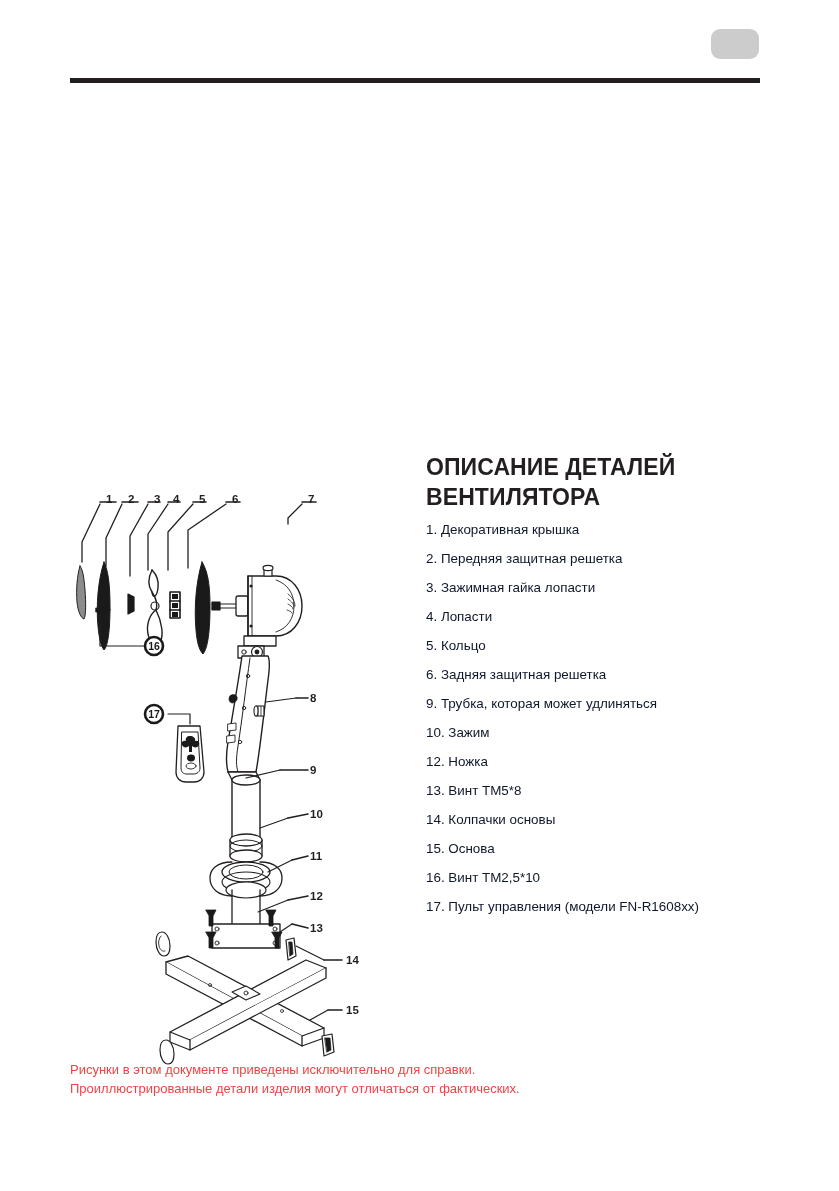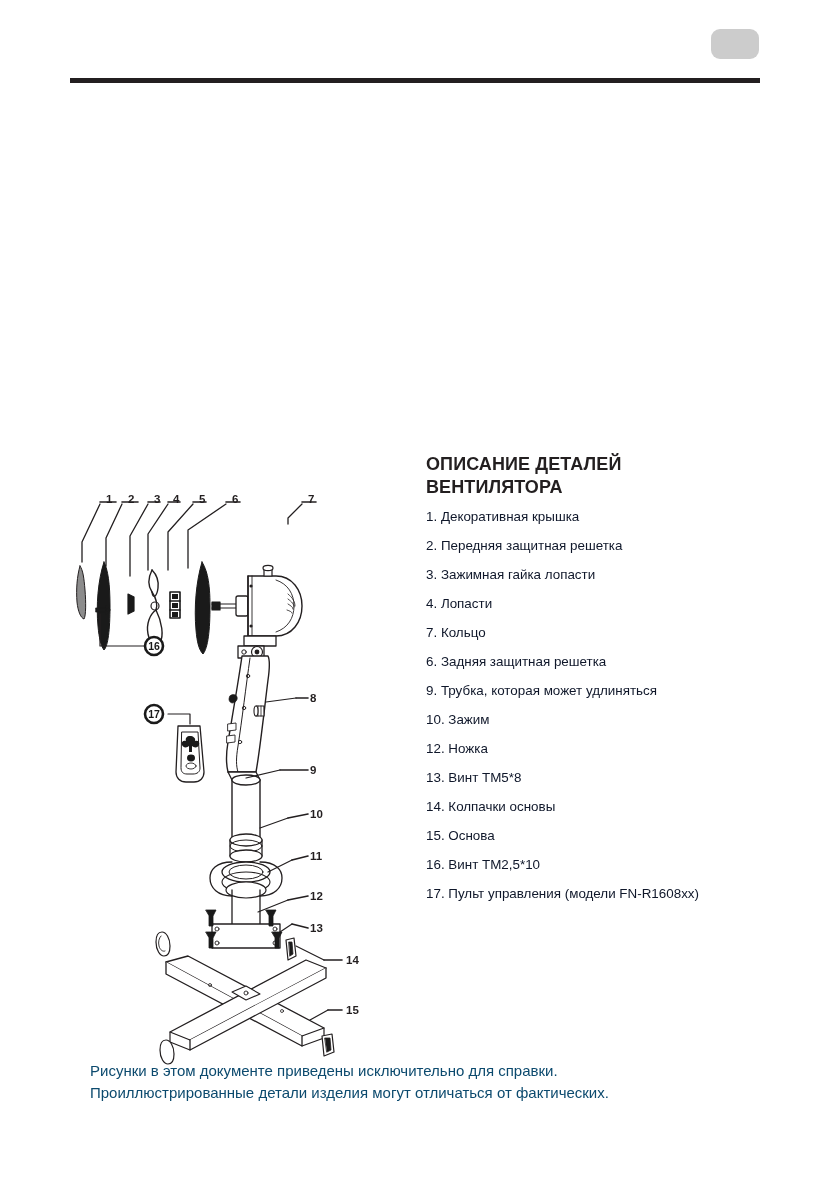--- a/index.html
+++ b/index.html
@@ -43,21 +43,21 @@
   }
 
   
   .desc-block {
     position: absolute;
     left: 426px;
     top: 453px;
     width: 400px;
   }
   .desc-title {
-    font-size: 18px;
+    font-size: 23px;
     font-weight: bold;
     line-height: 1.29;
     letter-spacing: 0.1px;
     color: #231f20;
     margin: 0 0 11px 0;
     text-transform: uppercase;
     white-space: pre-line;
   }
   .parts-list {
     list-style: none;
@@ -71,25 +71,24 @@
     margin-bottom: 15.6px;
     white-space: nowrap;
   }
 
   
   .footnote {
     position: absolute;
     left: 70px;
     top: 1060px;
     width: 700px;
-    font-size: 15px;
+    font-size: 13px;
     line-height: 1.48;
-    color: #0c4a6e;
+    color: #ef4444;
     white-space: pre-line;
-    margin-left: 20px;
   }
 
   
   .diagram {
     position: absolute;
     left: 60px;
     top: 480px;
     width: 330px;
     height: 580px;
   }
@@ -337,21 +336,21 @@
   </div>
 
   <div class="desc-block">
     <h1 class="desc-title">ОПИСАНИЕ ДЕТАЛЕЙ
 ВЕНТИЛЯТОРА</h1>
     <ul class="parts-list">
       <li>1. Декоративная крышка</li>
       <li>2. Передняя защитная решетка</li>
       <li>3. Зажимная гайка лопасти</li>
       <li>4. Лопасти</li>
-      <li>7. Кольцо</li>
+      <li>5. Кольцо</li>
       <li>6. Задняя защитная решетка</li>
       <li>9. Трубка, которая может удлиняться</li>
       <li>10. Зажим</li>
       <li>12. Ножка</li>
       <li>13. Винт ТМ5*8</li>
       <li>14. Колпачки основы</li>
       <li>15. Основа</li>
       <li>16. Винт ТМ2,5*10</li>
       <li>17. Пульт управления (модели FN-R1608xx)</li>
     </ul>

